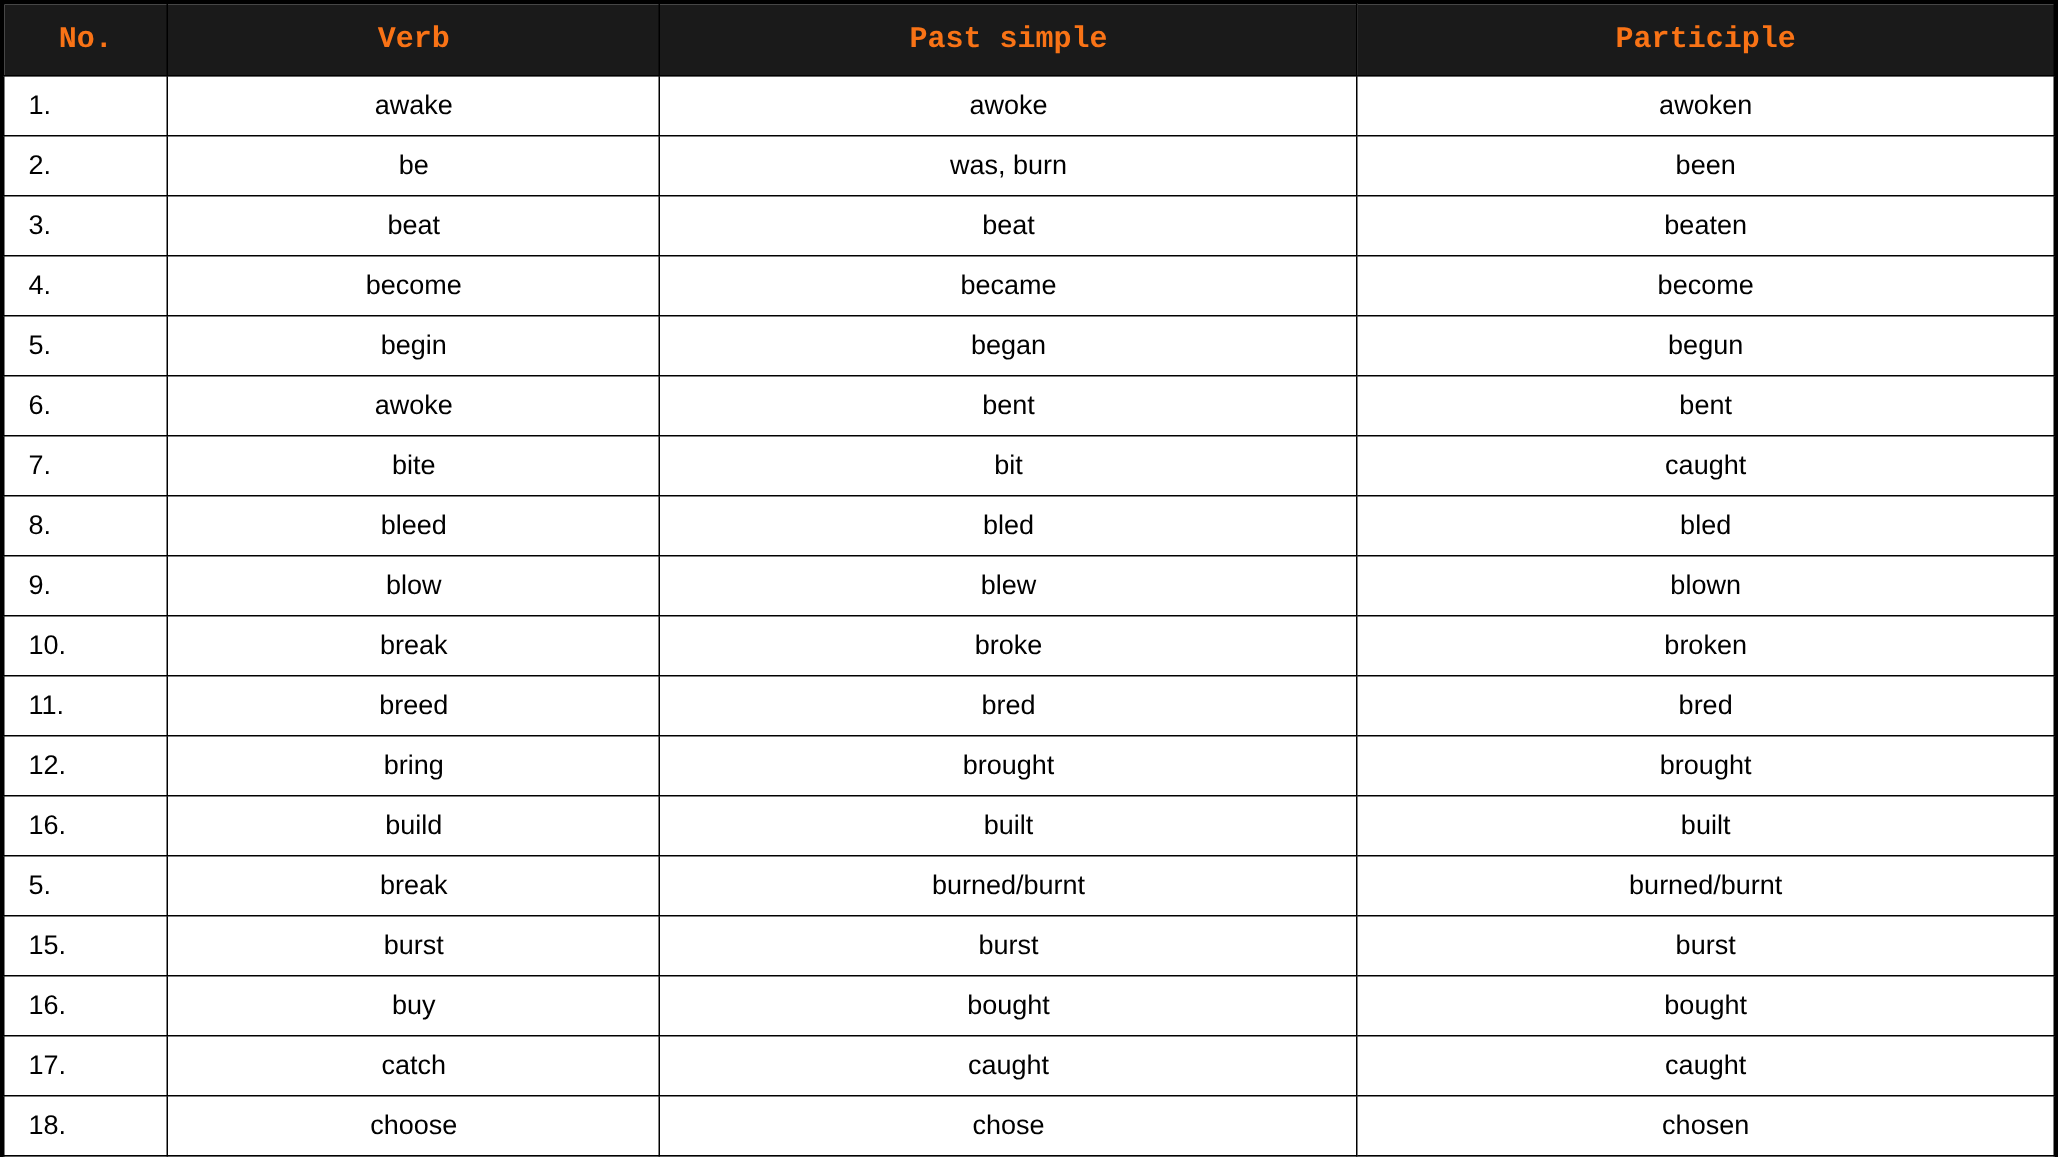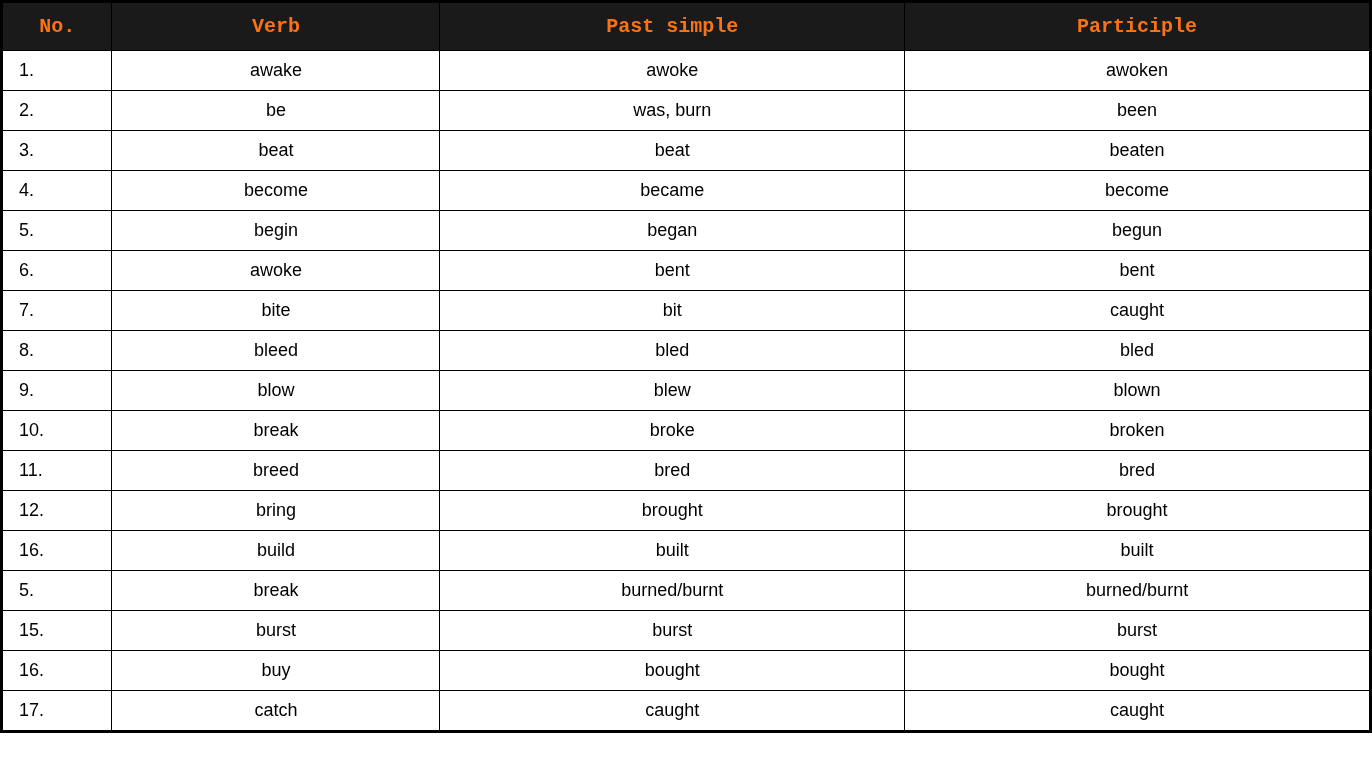--- a/index.html
+++ b/index.html
@@ -181,15 +181,21 @@
           <td>buy</td>
           <td>bought</td>
           <td>bought</td>
         </tr>
         <tr>
           <td>17.</td>
           <td>catch</td>
           <td>caught</td>
           <td>caught</td>
         </tr>
+        <tr>
+          <td>18.</td>
+          <td>choose</td>
+          <td>chose</td>
+          <td>chosen</td>
+        </tr>
       </tbody>
   </table>
 </div>
 
 </body></html>

